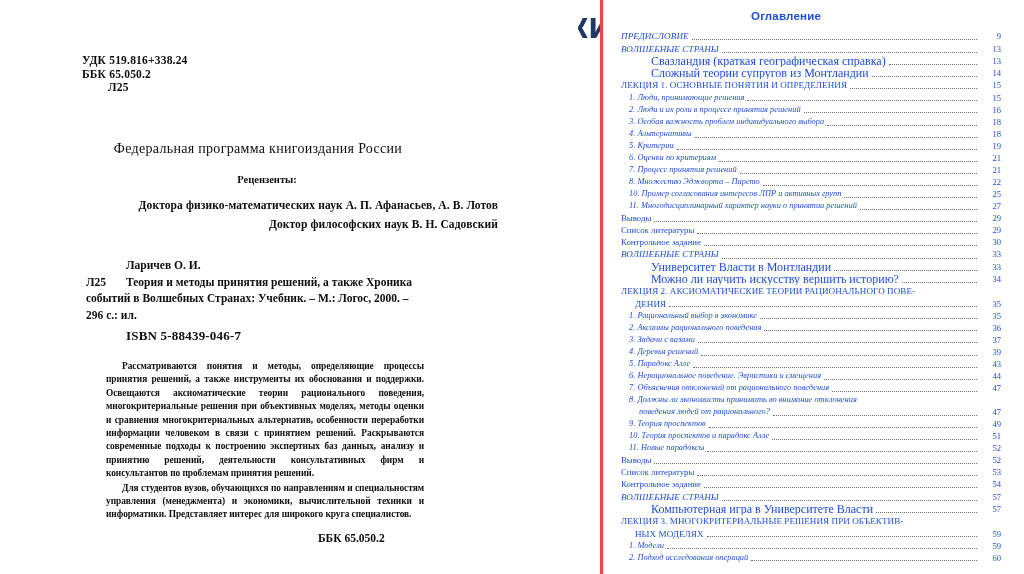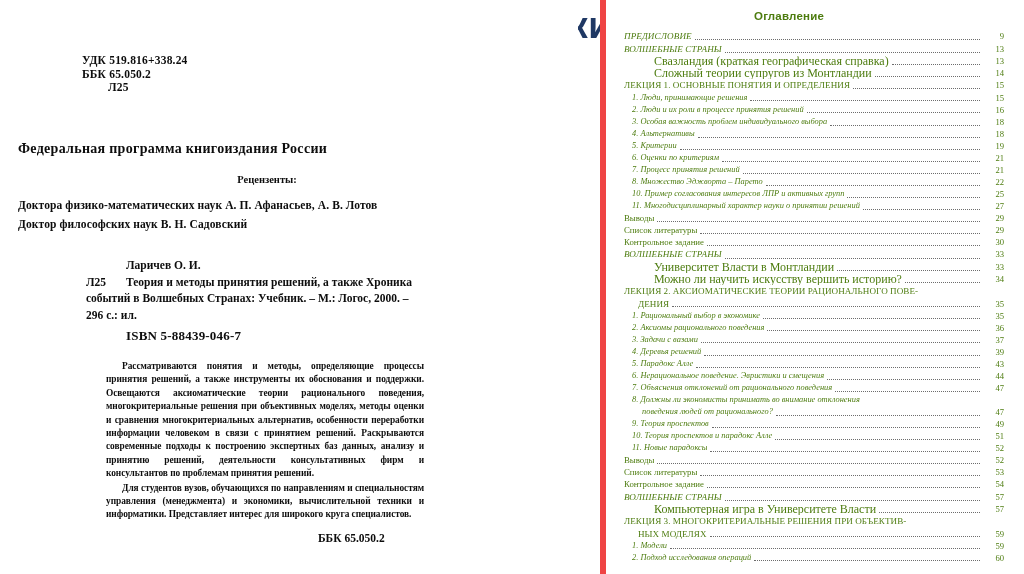--- a/index.html
+++ b/index.html
@@ -52,40 +52,41 @@
     letter-spacing: 0.2px;
   }
   .codes .code-line { white-space: nowrap; }
   .codes .code-indent { padding-left: 26px; }
 
   .fed-program {
     position: absolute;
     left: 0;
     top: 133px;
     width: 480px;
-    font-weight: bold;
+    text-align: center;
+    font-weight: normal;
     font-size: 14px;
     letter-spacing: 0.3px;
   }
 
   .reviewers-label {
     position: absolute;
     left: 9px;
     top: 166px;
     width: 480px;
     text-align: center;
     font-weight: bold;
     font-size: 10.5px;
   }
 
   .reviewer-line {
     position: absolute;
     left: 0;
     width: 480px;
-    text-align: left;
+    text-align: right;
     font-weight: bold;
     font-size: 11.5px;
     letter-spacing: 0.1px;
   }
   .reviewer-1 { top: 191px; }
   .reviewer-2 { top: 210px; }
 
   .book-block {
     position: absolute;
     left: 68px;
@@ -140,22 +141,22 @@
   }
 
   
   #right-page {
     position: absolute;
     left: 600px;
     top: 0;
     width: 412px;
     height: 574px;
     background: #ffffff;
-    border-left: 6px solid #ef4444;
-    color: #4d7c0f;
+    border-left: 3px solid #ef4444;
+    color: #1d4ed8;
     overflow: hidden;
   }
 
   #toc-heading {
     font-family: "Liberation Sans", sans-serif;
     font-weight: bold;
     font-size: 11.5px;
     text-align: center;
     padding-top: 10px;
     padding-right: 46px;

